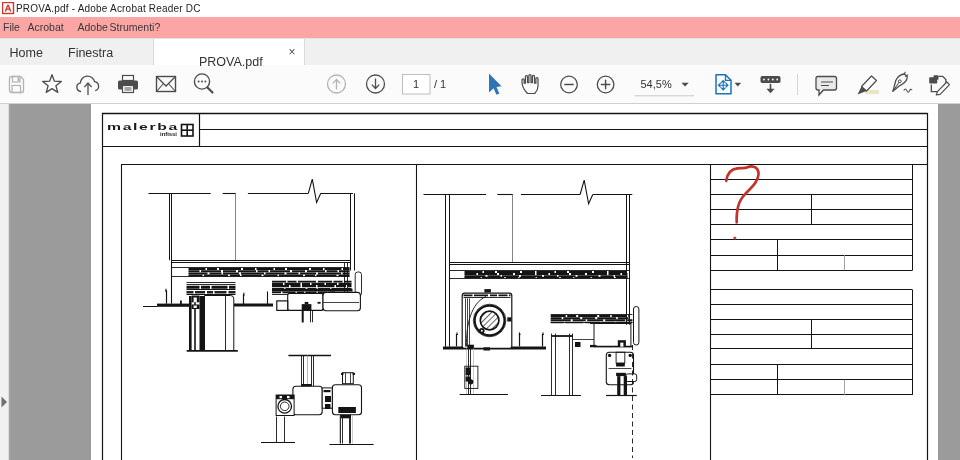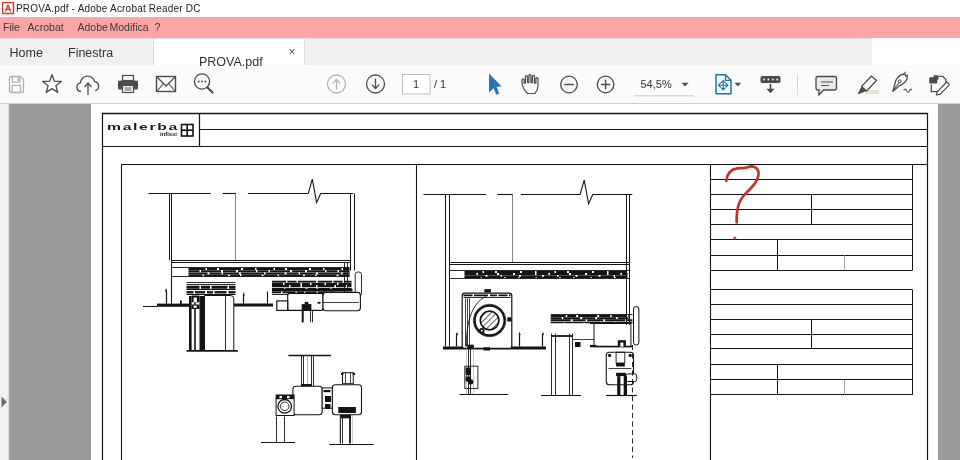--- a/index.html
+++ b/index.html
@@ -2,40 +2,40 @@
 <html><head>
 <meta charset="utf-8">
 <style>
 * { margin:0; padding:0; box-sizing:border-box; }
 html,body { width:960px; height:460px; overflow:hidden; font-family:"Liberation Sans", sans-serif; background:#fff; }
 .abs { position:absolute; }
 #titlebar { left:0; top:0; width:960px; height:17px; background:#ffffff; }
 #titletxt { left:16px; top:2.5px; font-size:10px; color:#232323; letter-spacing:0.2px; }
 #menubar { left:0; top:17px; width:960px; height:21px; background:#fca5a5; }
 .menuitem { top:4px; font-size:10.5px; color:#3a3a3a; position:absolute; }
-#tabbar { left:0; top:38px; width:872px; height:27px; background:#f0f0f0; border-top:1px solid #e2e2e2;padding-left:20px; }
+#tabbar { left:0; top:38px; width:960px; height:27px; background:#f0f0f0; border-top:1px solid #e2e2e2;padding-left:20px; }
 .tab { position:absolute; top:0; height:27px; font-size:12.5px; color:#333; }
 #activetab { left:152.5px; top:0; width:152.5px; height:27px; background:#ffffff; border-left:1px solid #dadada; border-right:1px solid #dadada; }
 #toolbar { left:0; top:65px; width:960px; height:39px; background:#fbfbfb; border-bottom:1px solid #cfcfcf; }
 #docarea { left:0; top:104px; width:960px; height:356px; }
 </style>
 </head>
 <body>
 <div class="abs" id="titlebar">
   <svg class="abs" style="left:2px;top:2px" width="13" height="13" viewBox="0 0 13 13">
     <rect x="0.5" y="0.5" width="11" height="11" fill="#ffffff" stroke="#d0342a" stroke-width="1.4"></rect>
     <path d="M2.6,9.6 L5.2,2.8 L6.8,2.8 L9.4,9.6 L7.8,9.6 L7.2,7.8 L4.8,7.8 L4.2,9.6 Z M5.2,6.5 L6.8,6.5 L6,4.2 Z" fill="#d0342a"></path>
   </svg>
   <div class="abs" id="titletxt">PROVA.pdf - Adobe Acrobat Reader DC</div>
 </div>
 <div class="abs" id="menubar">
   <span class="menuitem" style="left:3px">File</span>
   <span class="menuitem" style="left:27.5px">Acrobat</span>
   <span class="menuitem" style="left:77.5px">Adobe</span>
-  <span class="menuitem" style="left:109.5px">Modifica</span>
+  <span class="menuitem" style="left:109.5px">Strumenti</span>
   <span class="menuitem" style="left:154.5px">?</span>
 </div>
 <div class="abs" id="tabbar">
   <span class="tab" style="left:9.5px;top:7px">Home</span>
   <span class="tab" style="left:68px;top:7px">Finestra</span>
   <div class="abs" id="activetab"></div>
   <span class="tab" style="left:199px;top:16px;z-index:2">PROVA.pdf</span>
   <span class="tab" style="left:288.5px;top:6px;z-index:2;color:#555;font-size:12px">×</span>
 </div>
 <div class="abs" id="toolbar">

